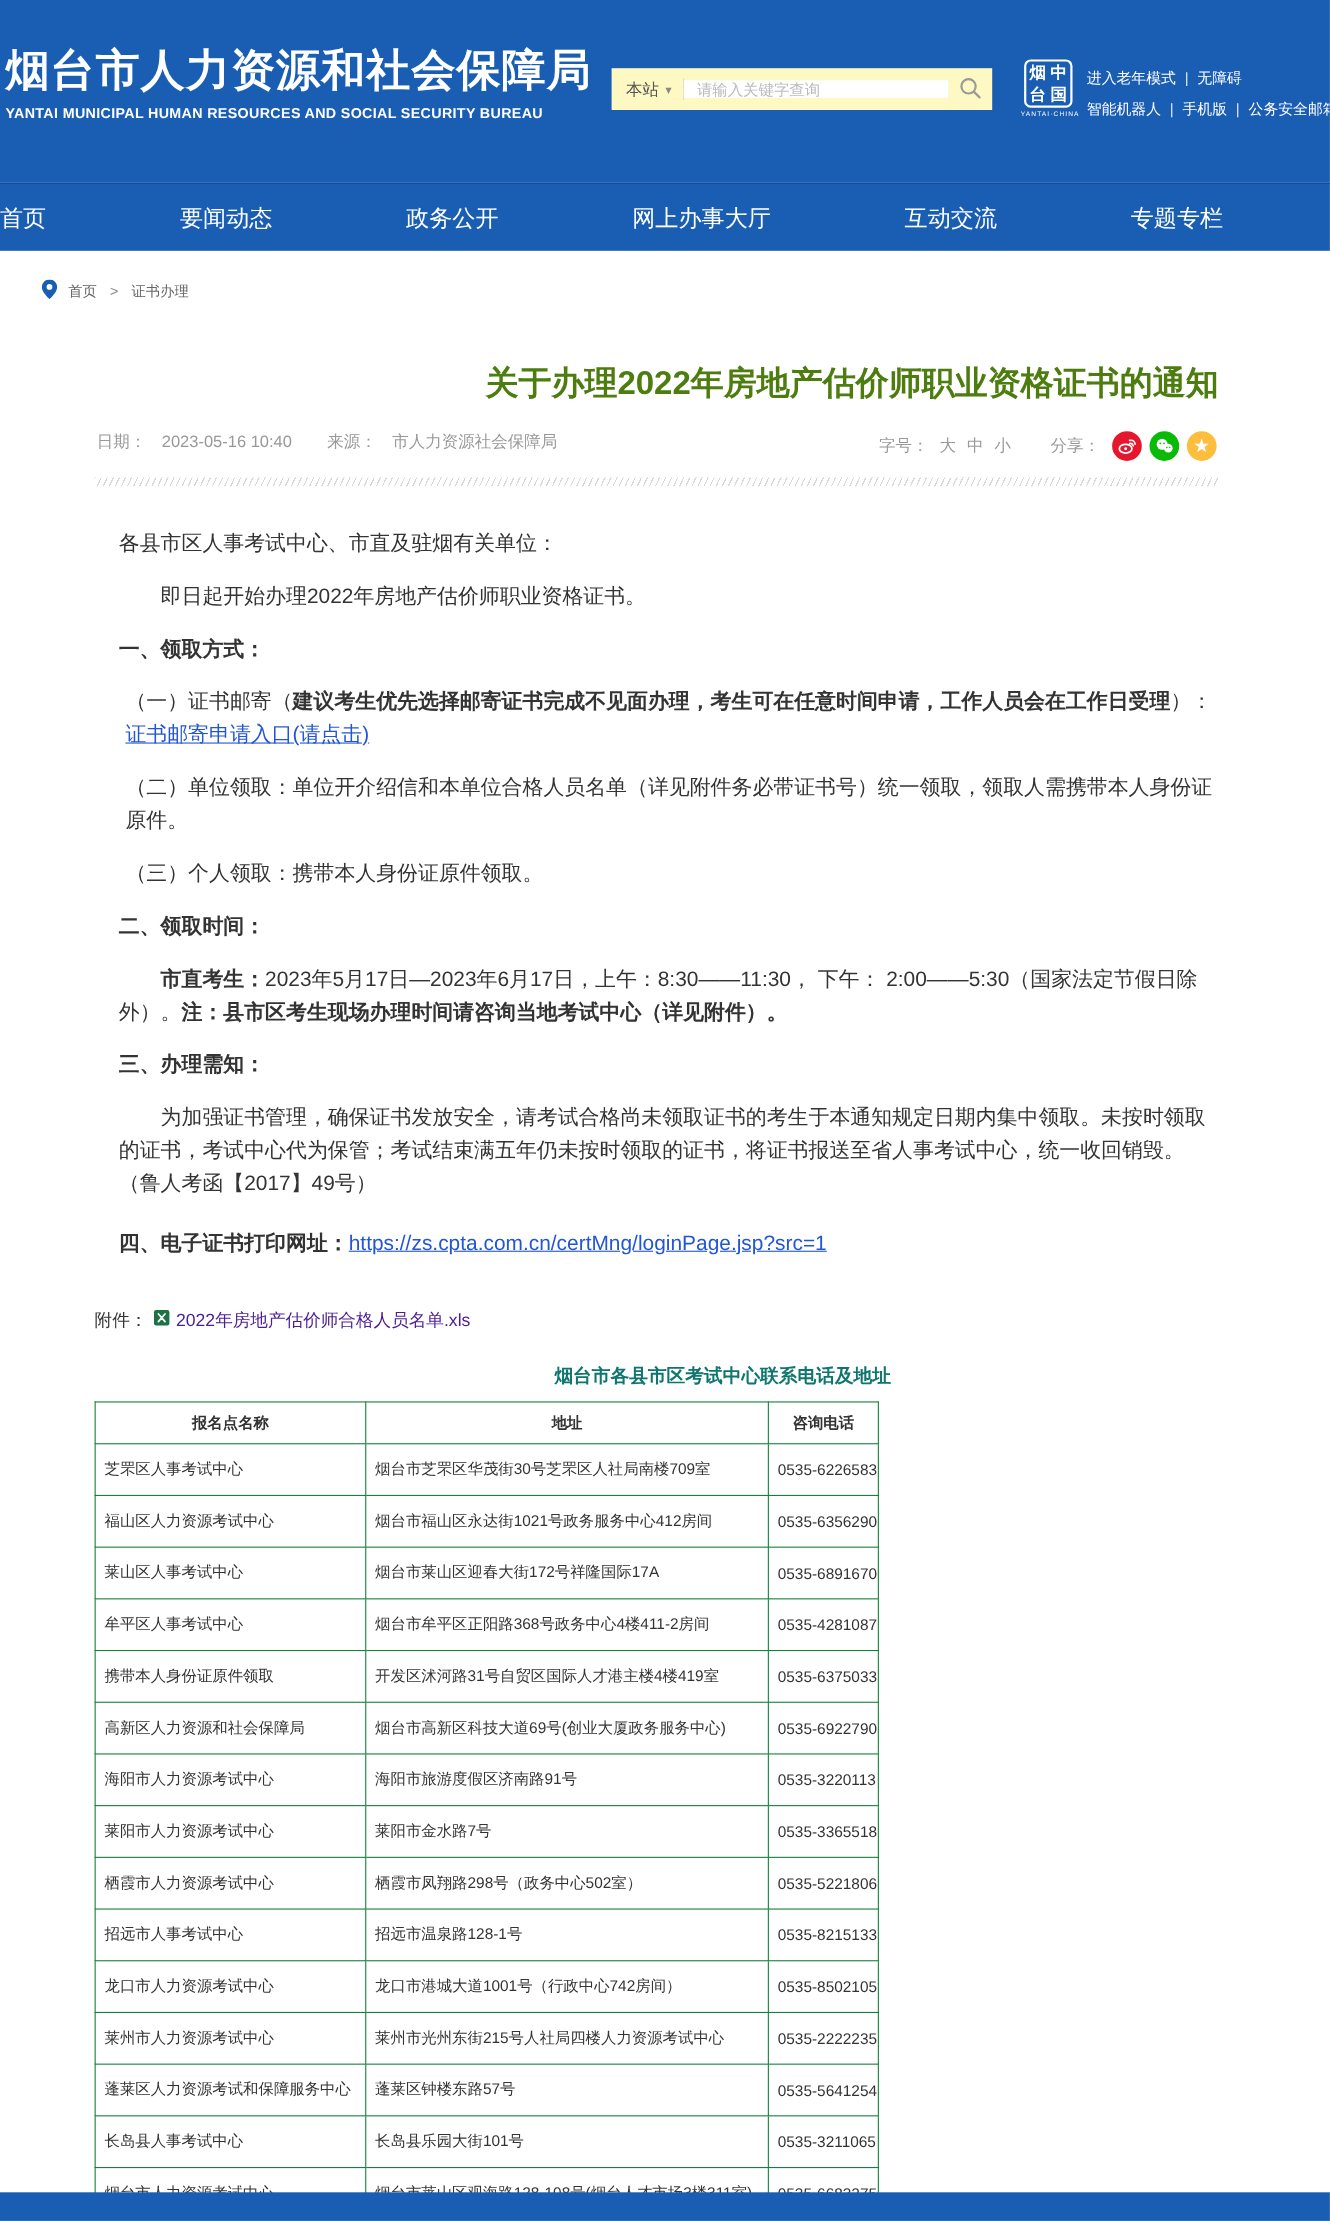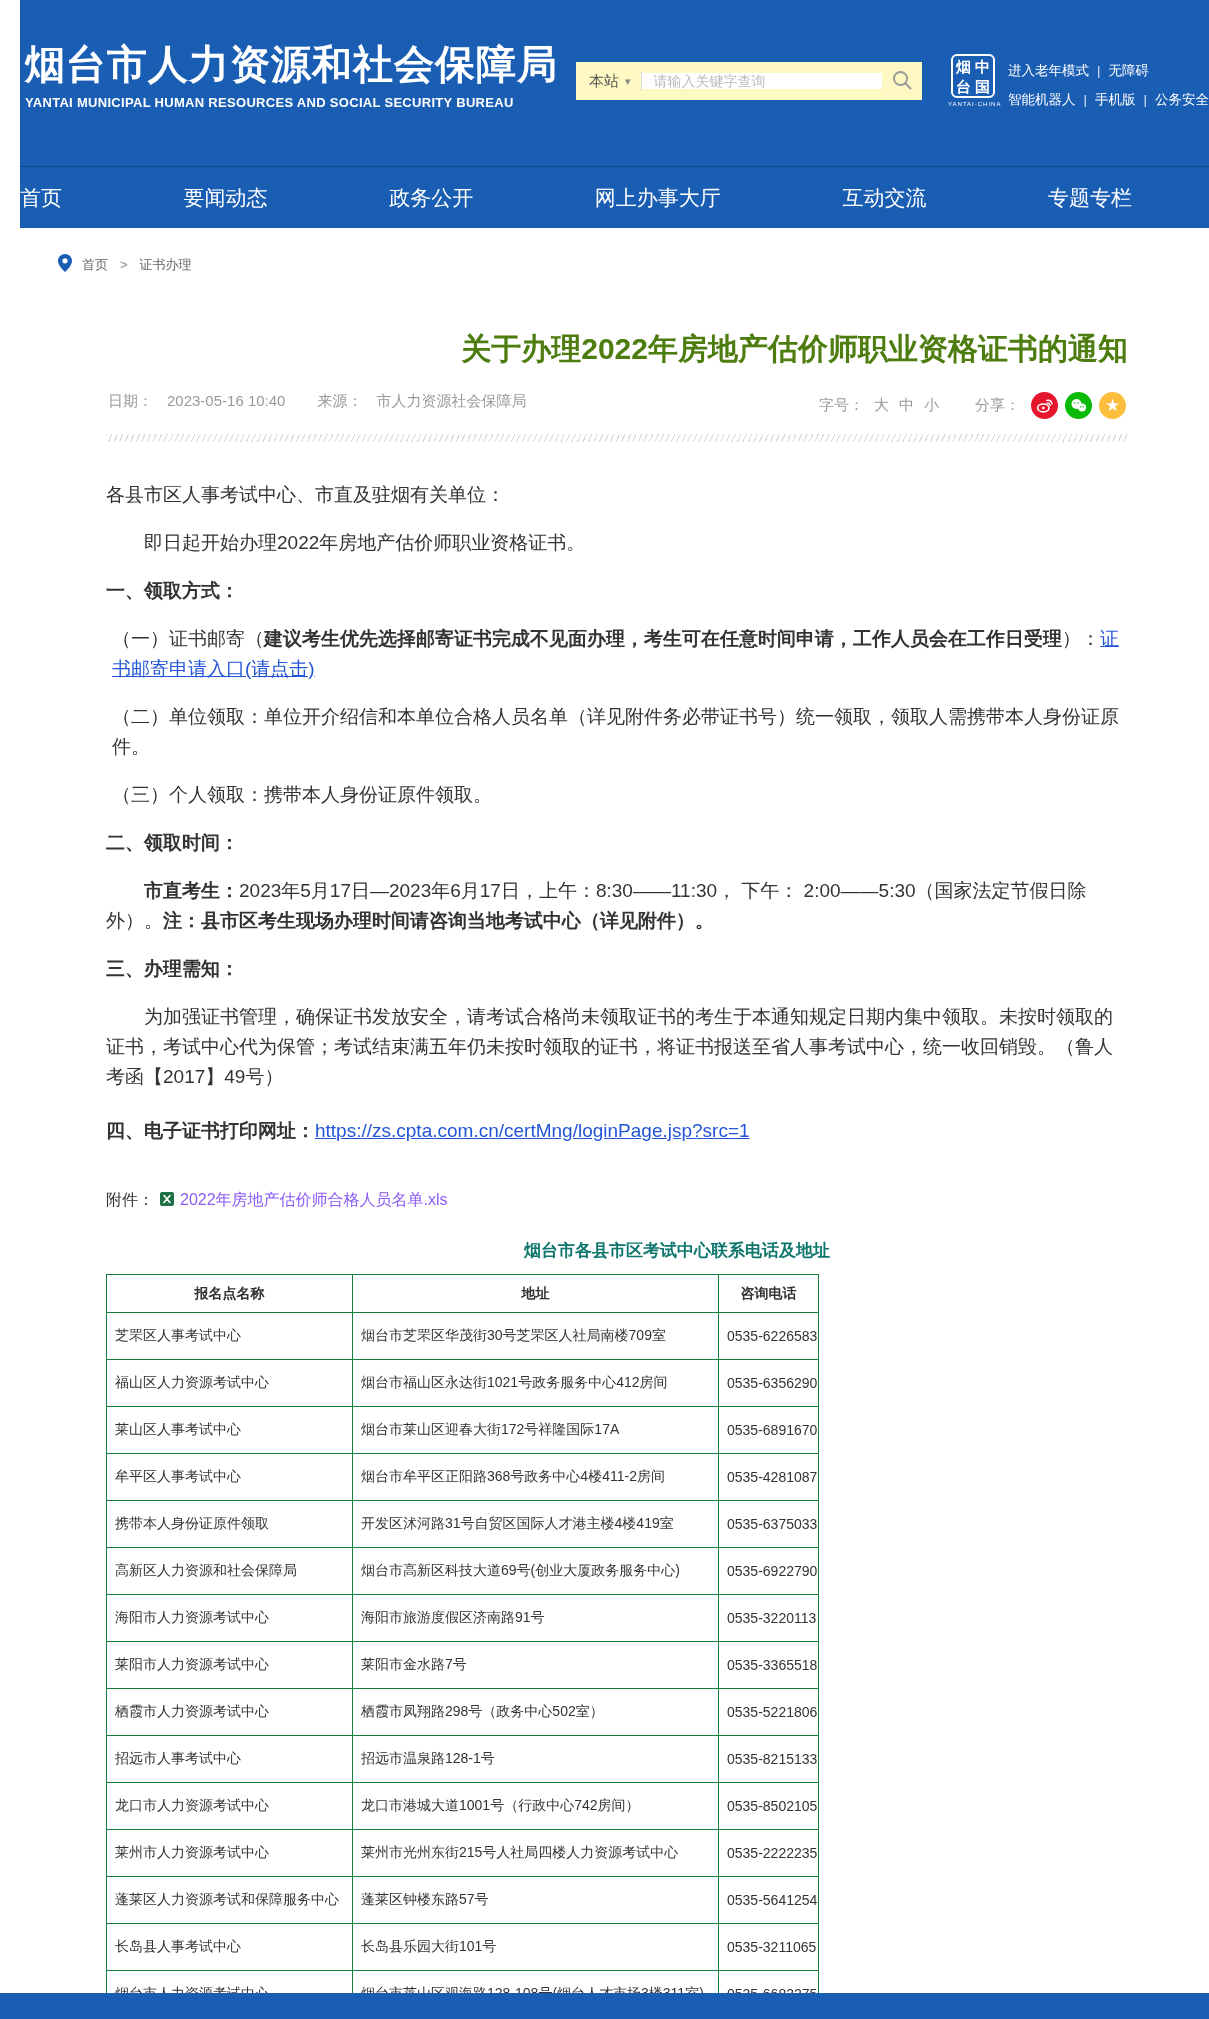--- a/index.html
+++ b/index.html
@@ -1,17 +1,17 @@
 <!DOCTYPE html>
 <html lang="zh"><head>
 <meta charset="utf-8">
 <style>
   * { margin:0; padding:0; box-sizing:border-box; }
   body { font-family:"Liberation Sans","DejaVu Sans",sans-serif; background:#fff; }
-  .page { position:relative; width:1209px; height:2019px; margin:0 auto; background:#fff; overflow:hidden;padding-left:20px; }
+  .page { position:relative; width:1209px; height:2019px; margin:0 auto; background:#fff; overflow:hidden; }
 
   
   .site-header { position:relative; height:166px; background:#1a5eb4; }
   .logo-block { position:absolute; left:5px; top:42px; color:#fff; }
   .logo-block h1 { font-size:40px; font-weight:bold; letter-spacing:1px; line-height:1.1; }
   .logo-block .en { font-size:13px; font-weight:bold; letter-spacing:.3px; margin-top:9px; }
 
   .search-box { position:absolute; left:556px; top:62px; width:346px; height:38px; background:#fef9c3; display:flex; align-items:center; }
   .search-scope { display:flex; align-items:center; gap:6px; padding:0 10px 0 13px; font-size:15px; color:#555; cursor:pointer; white-space:nowrap; }
   .search-scope .caret { font-size:11px; color:#888; }
@@ -49,29 +49,29 @@
   .share-label { margin:0 4px 0 26px; }
   .share-icon { width:27px; height:27px; border-radius:50%; display:inline-flex; align-items:center; justify-content:center; margin-left:7px; cursor:pointer; }
   .share-weibo { background:#e6162d; }
   .share-wechat { background:#09bb07; }
   .share-qzone { background:#fdbe3d; color:#fff; font-size:17px; line-height:1; }
 
   .hatch-divider { height:8px; margin-top:15px; background:repeating-linear-gradient(115deg,#d8d8d8 0 1px,#ffffff 1px 5px); }
 
   
   .article-body { margin-top:36px; font-size:19px; color:#333; line-height:30px; }
-  .article-body p, .article-body h3 { margin-top:18px; }
+  .article-body p, .article-body h3 { margin-top:18px;margin-left:22px; }
   .article-body h3 { font-size:19px; font-weight:bold; }
   .indent { text-indent:2em; }
   .item { padding-left:6px; }
   b { font-weight:bold; }
   .blue-link { color:#2356d6; text-decoration:underline; cursor:pointer; word-break:break-all; }
 
   .attachment { display:flex; align-items:center; gap:5px; margin-top:44px; font-size:16px; color:#333; }
-  .attachment a { color:#8b5cf6; text-decoration:none; cursor:pointer; }
+  .attachment a { color:#4c1d95; text-decoration:none; cursor:pointer; }
   .xls-icon { flex:0 0 auto; }
 
   
   .table-title { font-size:17px; font-weight:bold; color:#0f766e; margin:28px 0 0 120px;text-align:center; }
   table.contact { border-collapse:collapse; table-layout:fixed; width:712px; margin-top:12px; }
   table.contact col.c1 { width:246px; }
   table.contact col.c2 { width:366px; }
   table.contact col.c3 { width:100px; }
   table.contact th, table.contact td { border:1px solid #15803d; font-size:14px; color:#333; font-weight:normal; white-space:nowrap; overflow:visible; }
   table.contact th { height:38px; text-align:center; font-weight:bold; }

